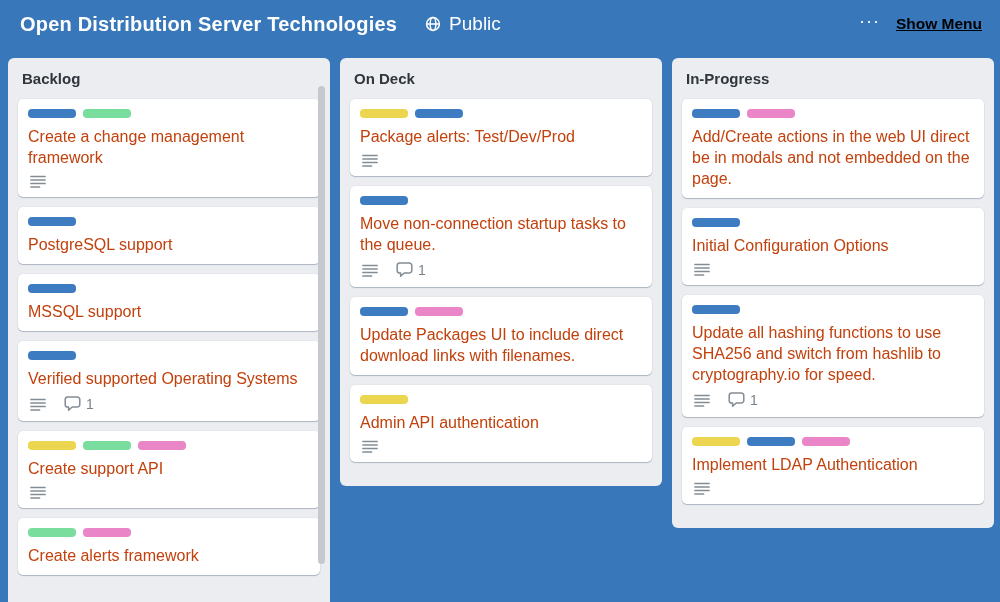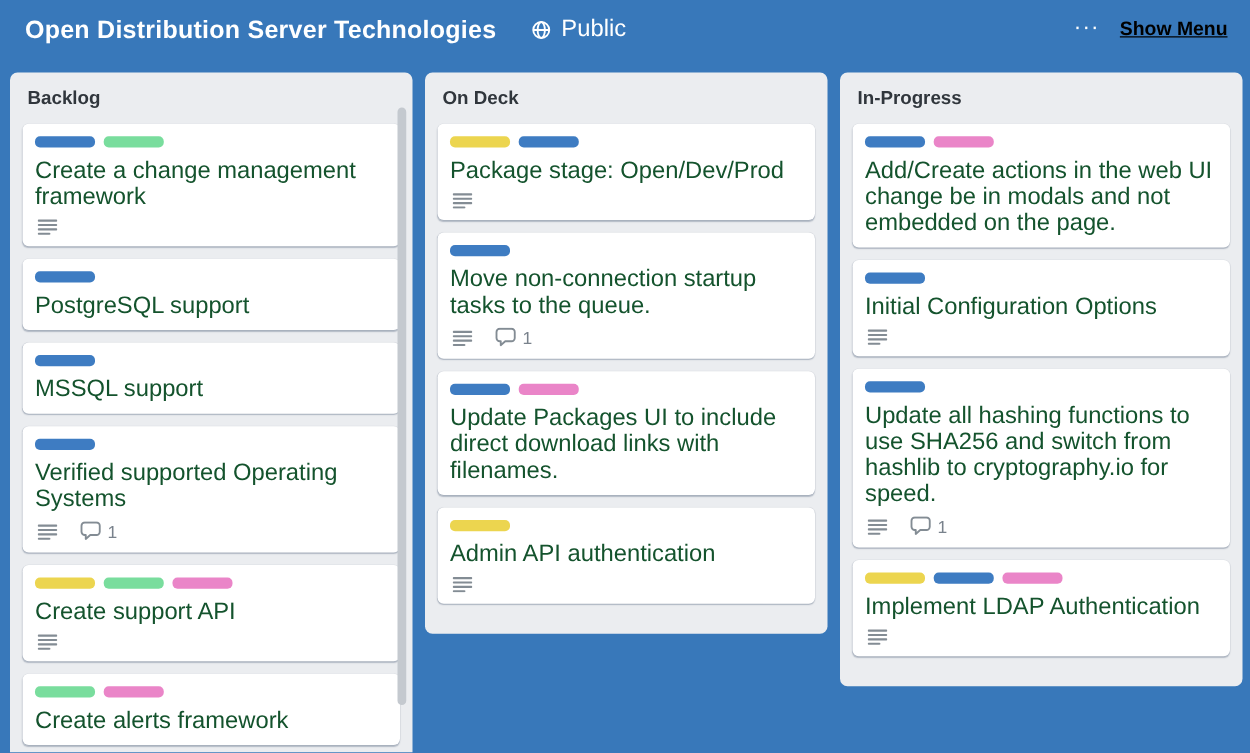--- a/index.html
+++ b/index.html
@@ -51,21 +51,21 @@
   .cards { display:flex; flex-direction:column; gap:10px; }
   .card {
     background:#fff; border-radius:5px;
     box-shadow:0 1px 1px rgba(9,30,66,0.25), 0 0 0 0.5px rgba(9,30,66,0.06);
     padding:7px 10px 9px 10px;
     cursor:pointer;
   }
   .labels { display:flex; gap:7px; margin:3px 0 8px 0; }
   .label-pill { width:48px; height:9px; border-radius:4px; }
   .card-title {
-    font-size:19px; line-height:21px; color:#14532d;
+    font-size:16px; line-height:21px; color:#c2410c;
   }
   .badges {
     display:flex; align-items:center; gap:18px;
     margin-top:7px; padding-left:2px;
   }
   .badge { display:flex; align-items:center; gap:5px; }
   .badge-count { font-size:14px; color:#79828c; }
   .scroll-thumb {
     position:absolute; right:5px; top:28px;
     width:7px; height:478px;
@@ -183,21 +183,21 @@
         <div class="scroll-thumb"></div>
       </div>
       <div class="list">
         <div class="list-title">On Deck</div>
         <div class="cards">
           <div class="card">
             <div class="labels">
               <span class="label-pill" style="background: rgb(236, 213, 79);"></span>
               <span class="label-pill" style="background: rgb(62, 124, 194);"></span>
             </div>
-            <div class="card-title">Package stage: Open/Dev/Prod</div>
+            <div class="card-title">Package alerts: Test/Dev/Prod</div>
             <div class="badges">
               <span class="badge">
                 <svg width="16" height="13" viewBox="0 0 16 13">
      <g stroke="#838c94" stroke-width="1.7" stroke-linecap="round">
        <line x1="1" y1="1.5" x2="15" y2="1.5"></line>
        <line x1="1" y1="5" x2="15" y2="5"></line>
        <line x1="1" y1="8.5" x2="15" y2="8.5"></line>
        <line x1="1" y1="12" x2="9.5" y2="12"></line>
      </g>
    </svg>
@@ -256,21 +256,21 @@
         </div>
       </div>
       <div class="list">
         <div class="list-title">In-Progress</div>
         <div class="cards">
           <div class="card">
             <div class="labels">
               <span class="label-pill" style="background: rgb(62, 124, 194);"></span>
               <span class="label-pill" style="background: rgb(234, 133, 200);"></span>
             </div>
-            <div class="card-title">Add/Create actions in the web UI change be in modals and not embedded on the page.</div>
+            <div class="card-title">Add/Create actions in the web UI direct be in modals and not embedded on the page.</div>
           </div>
           <div class="card">
             <div class="labels">
               <span class="label-pill" style="background: rgb(62, 124, 194);"></span>
             </div>
             <div class="card-title">Initial Configuration Options</div>
             <div class="badges">
               <span class="badge">
                 <svg width="16" height="13" viewBox="0 0 16 13">
      <g stroke="#838c94" stroke-width="1.7" stroke-linecap="round">

